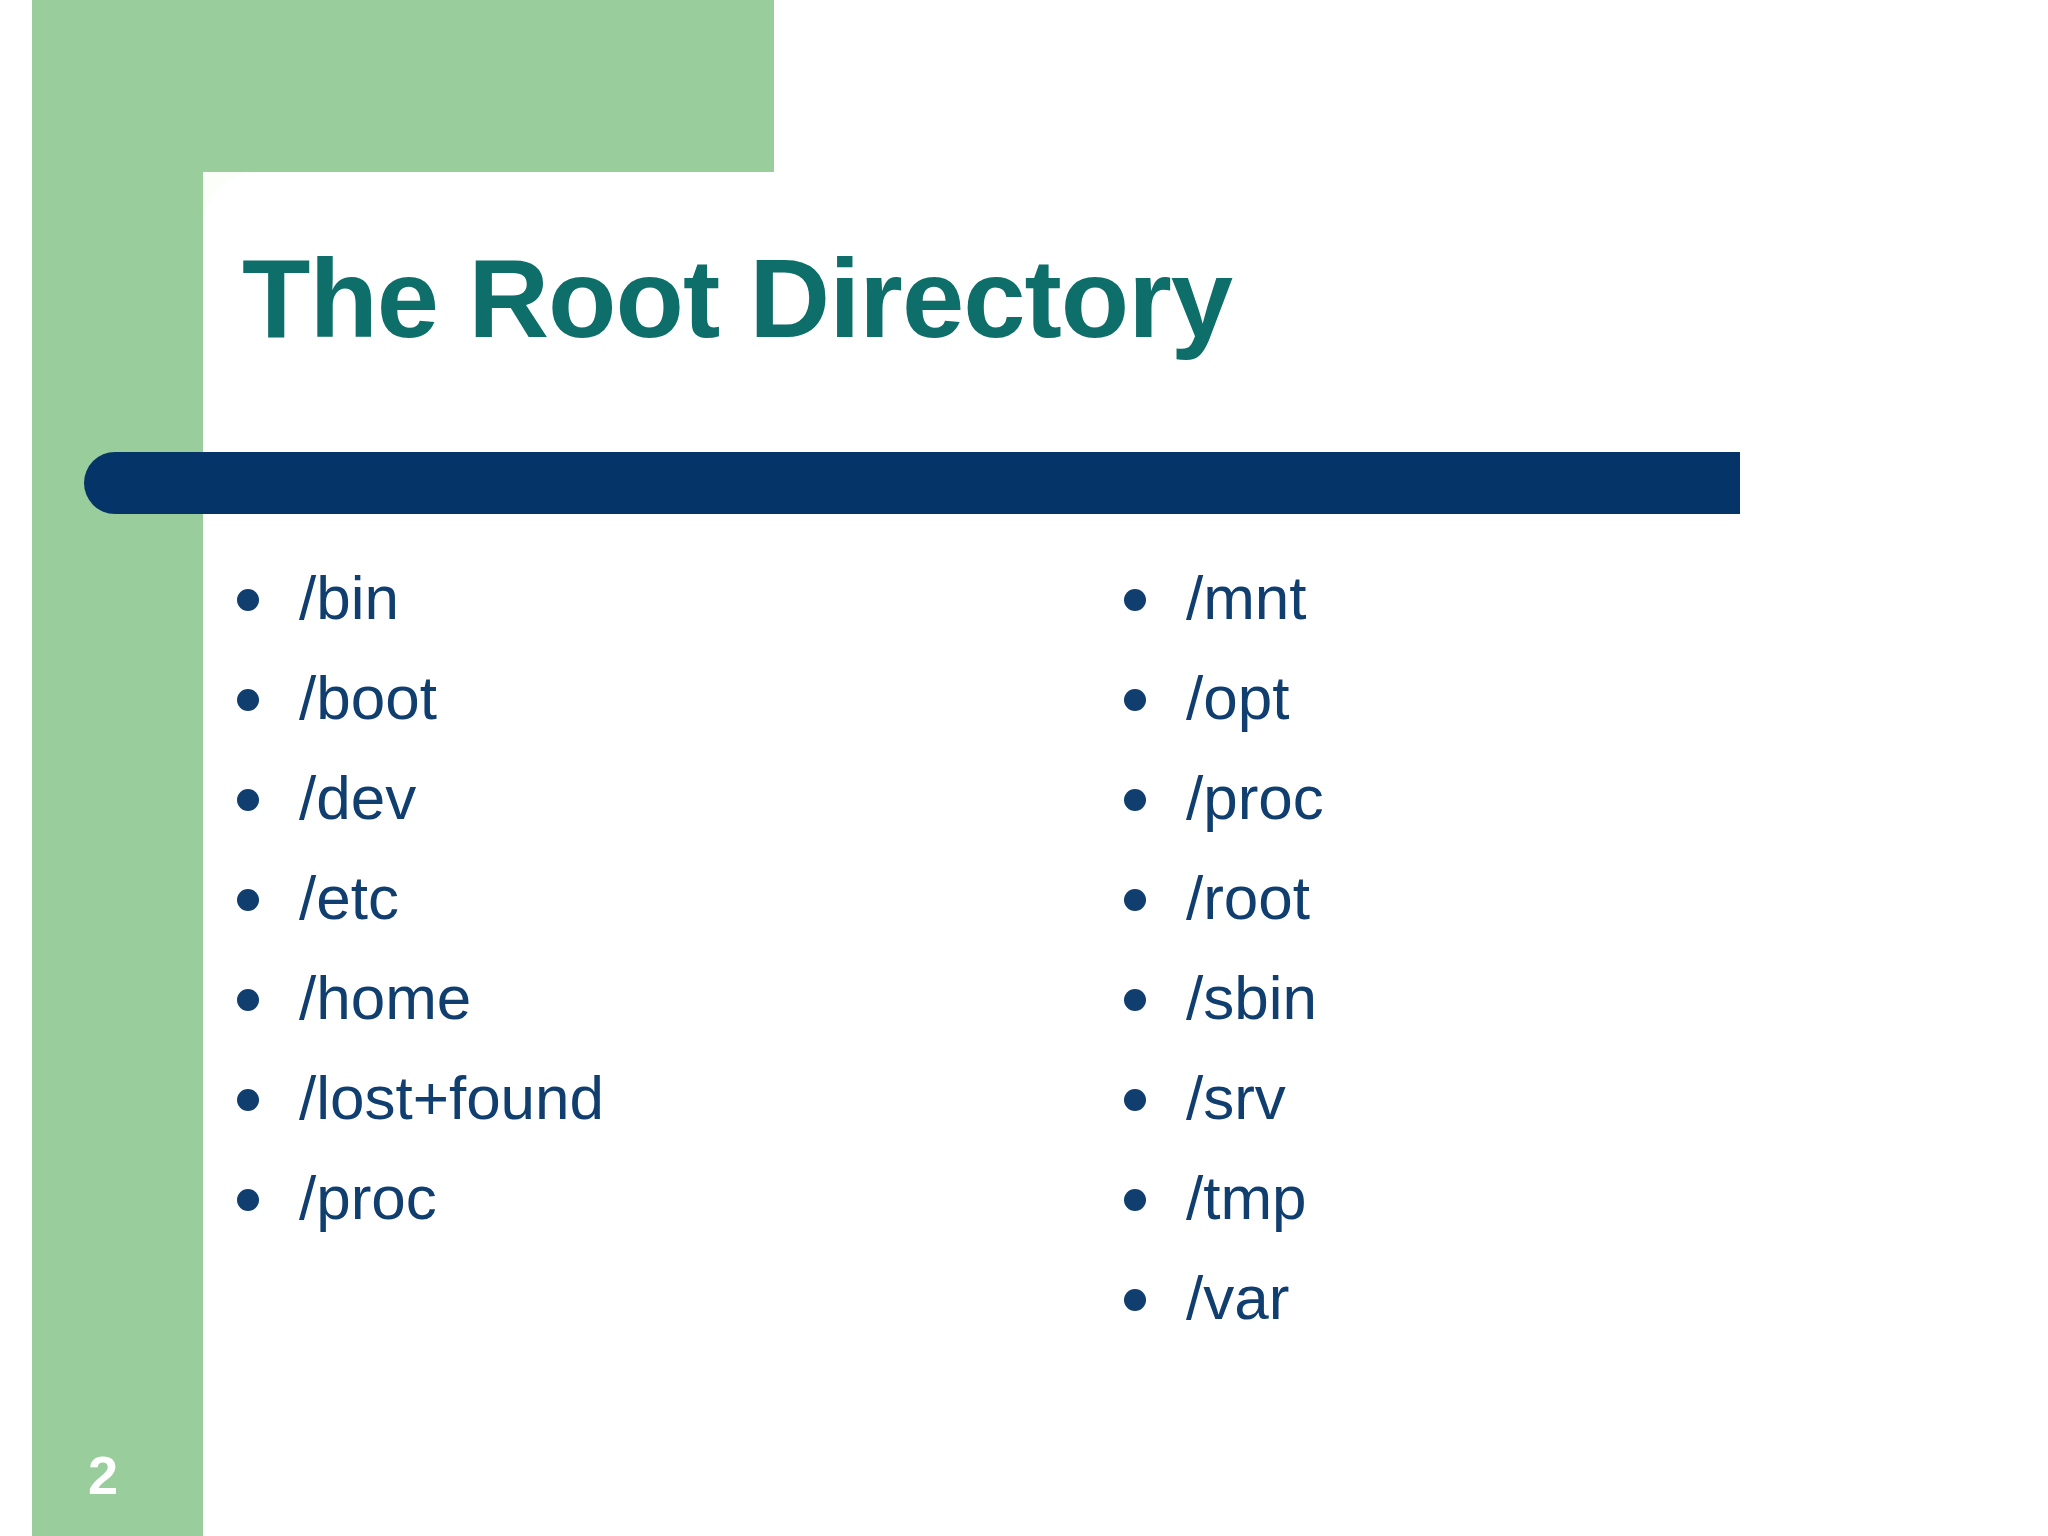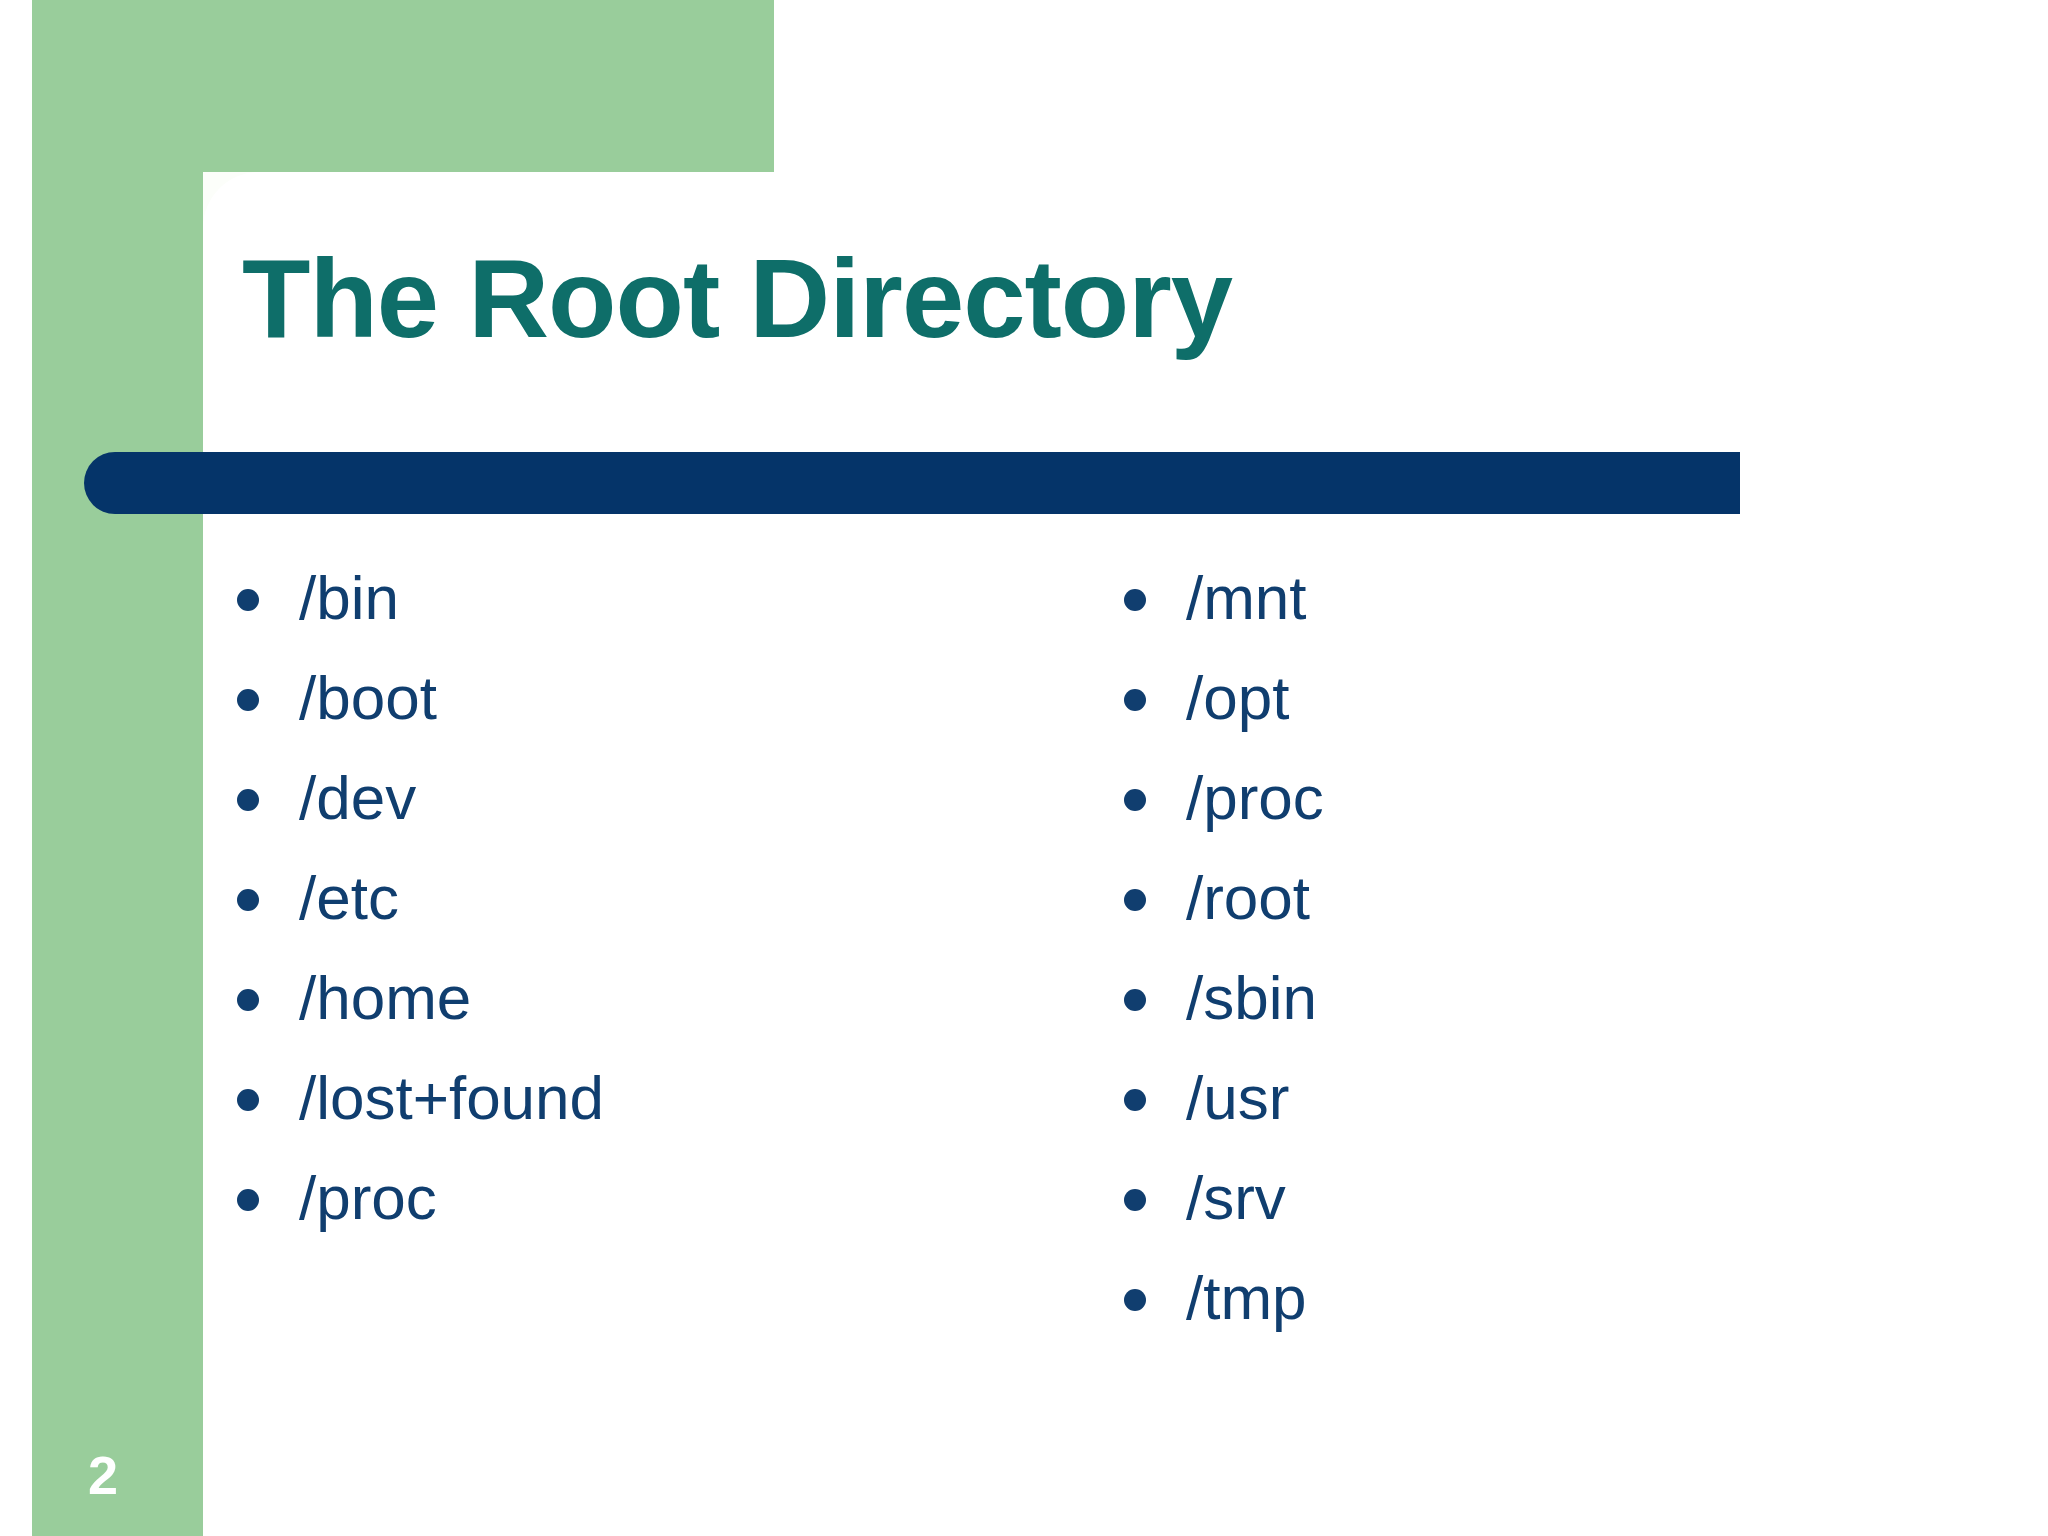--- a/index.html
+++ b/index.html
@@ -194,28 +194,28 @@
       <div class="bullet-row">
         <span class="bullet-dot"></span>
         <span class="bullet-label">/root</span>
       </div>
       <div class="bullet-row">
         <span class="bullet-dot"></span>
         <span class="bullet-label">/sbin</span>
       </div>
       <div class="bullet-row">
         <span class="bullet-dot"></span>
-        <span class="bullet-label">/usr</span>
-      </div>
-      <div class="bullet-row">
-        <span class="bullet-dot"></span>
         <span class="bullet-label">/srv</span>
       </div>
       <div class="bullet-row">
         <span class="bullet-dot"></span>
         <span class="bullet-label">/tmp</span>
+      </div>
+      <div class="bullet-row">
+        <span class="bullet-dot"></span>
+        <span class="bullet-label">/var</span>
       </div>
     </div>
   </div>
 
   <div class="page-number">2</div>
 
 </div>
 
 </body></html>

